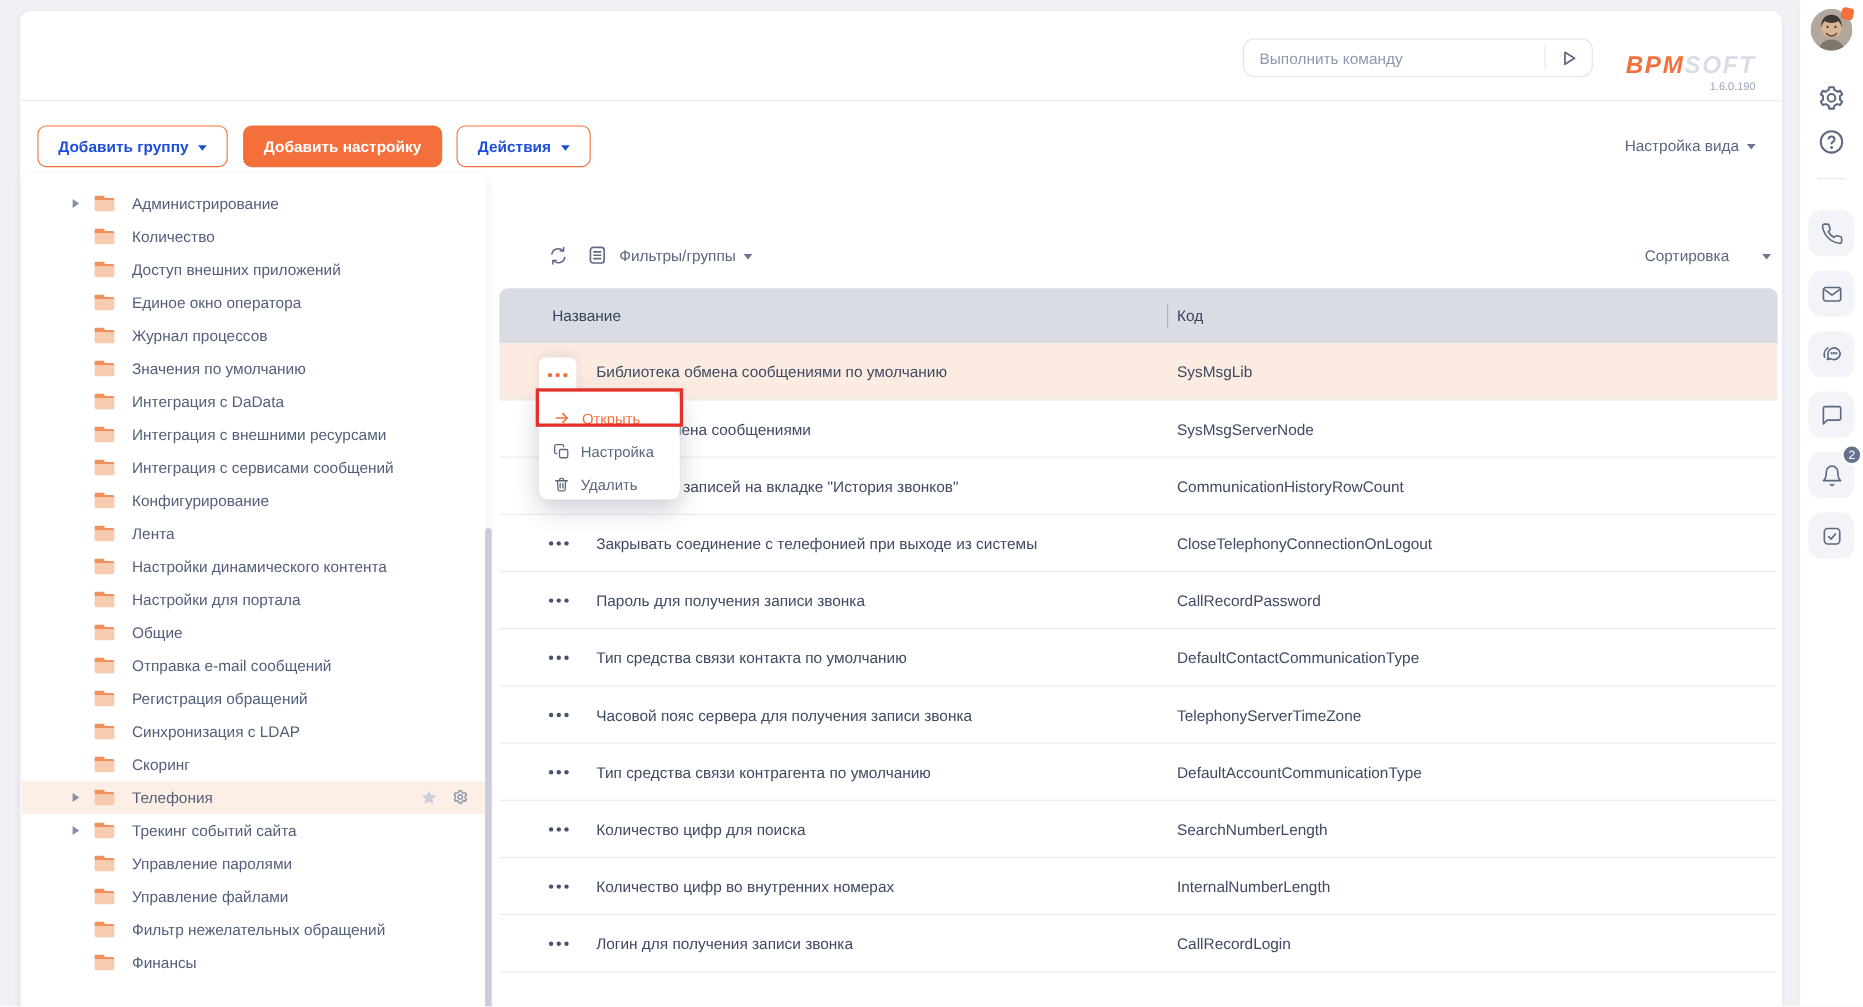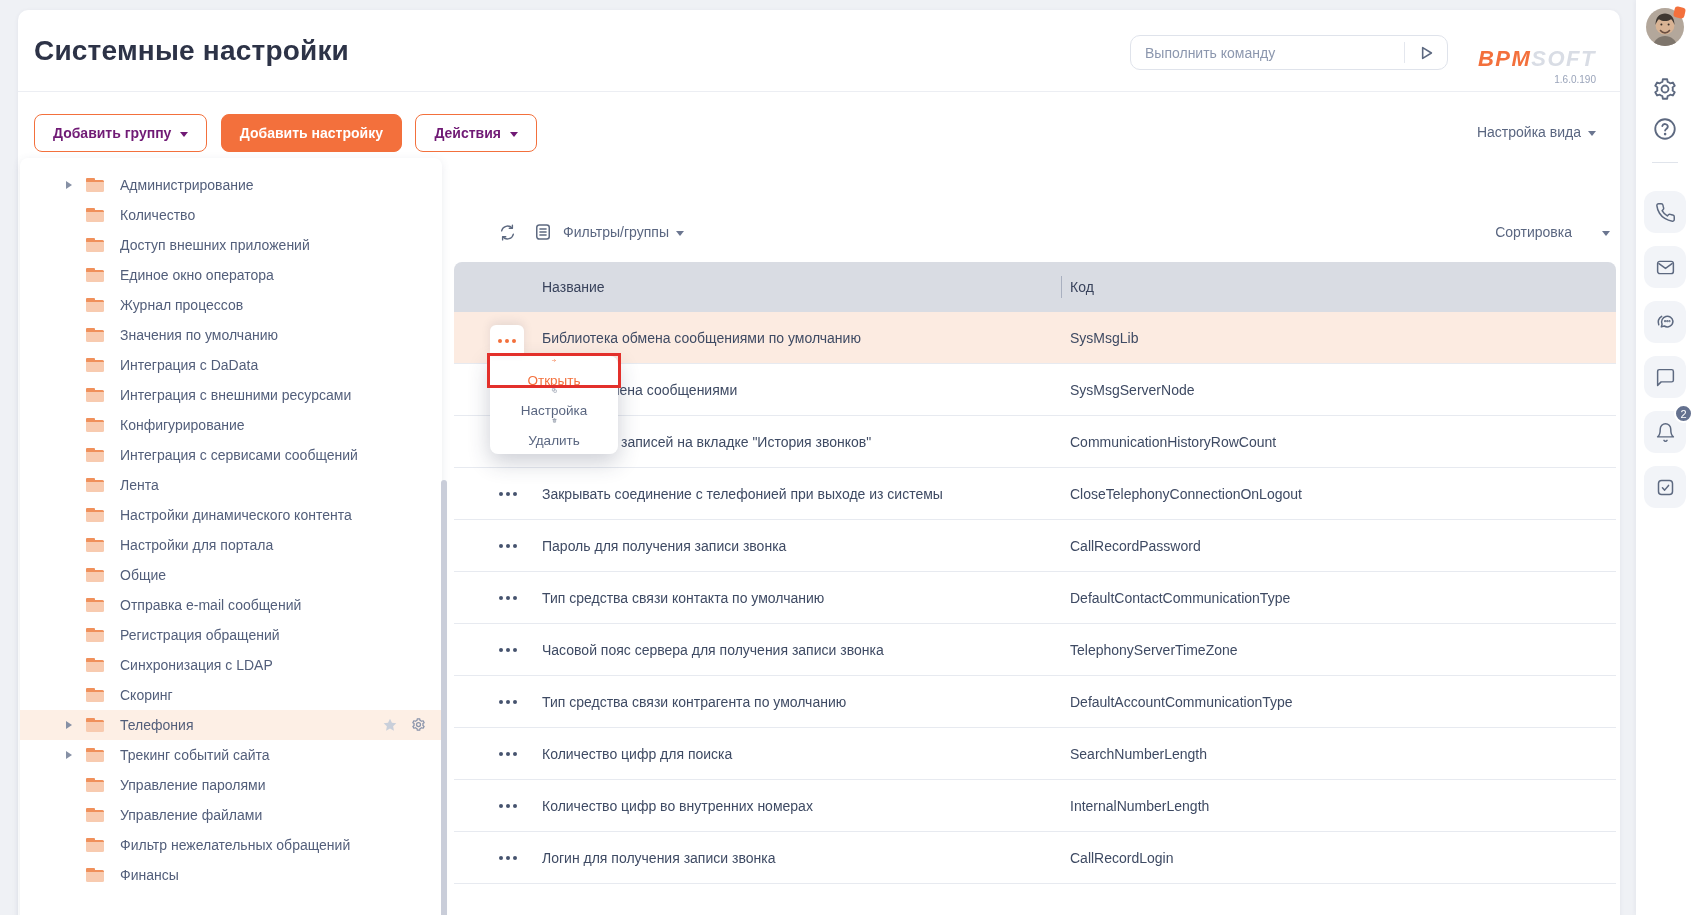--- a/index.html
+++ b/index.html
@@ -25,21 +25,21 @@
 
   .logo { position:absolute; right:24px; top:36px; font-size:22px; font-weight:700; font-style:italic;
     letter-spacing:1.5px; white-space:nowrap; }
   .logo-bpm { color:#F3703C; } .logo-soft { color:#D9DDE5;text-align:center; }
   .version { position:absolute; right:24px; top:64px; font-size:10px; color:#9AA4BA; }
 
   .actions-bar { position:relative; height:66px; padding:22px 0 0 16px; }
   .btn { height:38px; border-radius:8px; font-size:14px; font-weight:700; display:inline-flex;
     align-items:center; gap:9px; padding:0 18px; cursor:pointer; margin-right:9px;
     font-family:"Liberation Sans",sans-serif; }
-  .btn-outline { background:#fff; border:1px solid #F3703C; color:#701a75; }
+  .btn-outline { background:#fff; border:1px solid #F3703C; color:#1d4ed8; }
   .btn-solid   { background:#F3703C; border:1px solid #F3703C; color:#fff; }
   .caret { width:0; height:0; border-left:4px solid transparent; border-right:4px solid transparent;
     border-top:5px solid currentColor; margin-top:2px; }
   .view-settings { position:absolute; right:24px; top:32px; display:flex; align-items:center; gap:7px;
     color:#5A6680; font-size:14px; cursor:pointer; }
   .view-settings .caret { color:#6B7690; }
 
   
   .content { position:absolute; left:2px; top:148px; right:0; bottom:0; display:flex; }
 
@@ -64,42 +64,42 @@
   .grid-area { flex:1; margin:0 4px 0 12px; display:flex; flex-direction:column; }
   .grid-toolbar { position:relative; height:36px; margin-top:56px; display:flex; align-items:center;
     padding-left:44px; color:#5A6680; font-size:14px; }
   .grid-toolbar .icon-btn { display:flex; align-items:center; cursor:pointer; }
   .filters-label { margin-left:10px; cursor:pointer; }
   .grid-toolbar .caret { color:#6B7690; margin-left:7px; }
   .sort { position:absolute; right:6px; top:0; height:36px; display:flex; align-items:center; gap:23px; cursor:pointer; }
 
   .grid-header { height:50px; margin-top:12px; background:#D9DCE3; border-radius:8px 8px 0 0;
     position:relative; display:flex; align-items:center; color:#39435C; font-size:14px; }
-  .col-name { padding-left:88px; }
+  .col-name { padding-left:48px; }
   .col-code { position:absolute; left:616px; }
   .col-code::before { content:""; position:absolute; left:-9px; top:-3px; width:1px; height:22px; background:#A9B0C0; }
 
   .grid-rows { flex:1; background:#fff; overflow:hidden; }
   .grid-row { height:52px; position:relative; display:flex; align-items:center;
     border-bottom:1px solid #E7EAF0; font-size:14px; color:#3E4A63; }
   .grid-row.highlight { background:#FCEBE1; }
   .row-dots { position:absolute; left:40px; width:28px; display:flex; gap:3px; justify-content:center; cursor:pointer; }
   .row-dots i { width:4px; height:4px; border-radius:50%; background:#46536E; }
   .row-name { padding-left:88px; white-space:nowrap; }
   .row-code { position:absolute; left:616px; white-space:nowrap; }
 
   
   .menu-dots-box { position:absolute; left:490px; top:325px; width:34px; height:31px; background:#fff;
     border-radius:6px 6px 0 0; display:flex; align-items:center; justify-content:center; gap:3px;
     z-index:10; box-shadow:0 -3px 10px rgba(40,50,80,.10); cursor:pointer; }
   .menu-dots-box i { width:4px; height:4px; border-radius:50%; background:#F3703C; }
   .context-menu { position:absolute; left:490px; top:356px; width:128px; background:#fff;
     border-radius:0 8px 8px 8px; box-shadow:0 8px 22px rgba(40,50,80,.24); padding:2px 0 6px; z-index:9; }
-  .menu-item { height:30px; display:flex; align-items:center; gap:10px; padding:0 13px;
-    font-size:13.5px; color:#5A6680; cursor:pointer; white-space:nowrap;flex-direction:column; }
+  .menu-item { height:30px; display:flex; align-items:flex-end; gap:10px; padding:0 13px;
+    font-size:13.5px; color:#5A6680; cursor:pointer; white-space:nowrap; }
   .menu-item.accent { color:#F3703C; }
   .annotation-rect { position:absolute; left:487px; top:353px; width:134px; height:35px;
     border:3px solid #E3302B; z-index:11; pointer-events:none; }
 
   
   .right-rail { position:absolute; left:1636px; top:0; width:58px; height:100%; background:#fff;
     box-shadow:-1px 0 4px rgba(60,70,100,.06); z-index:5; display:flex; flex-direction:column; align-items:center; }
   .avatar { margin-top:8px; width:38px; height:38px; border-radius:50%; position:relative; cursor:pointer; }
   .avatar::after { content:""; position:absolute; right:-1px; top:-1px; width:11px; height:11px;
     border-radius:3px; background:#F3703C; transform:rotate(12deg); }
@@ -115,21 +115,20 @@
   svg.ic { stroke:#5D6980; fill:none; stroke-width:1.7; stroke-linecap:round; stroke-linejoin:round; }
 </style>
 </head>
 <body>
 
 <div class="page">
 
   <div class="main-card">
 
     <div class="title-bar">
-      <h1 class="page-title">Системные настройки</h1>
 
       <div class="command-pill">
         <input class="command-input" placeholder="Выполнить команду" style="">
         <span class="command-divider"></span>
         <span class="command-run">
           <svg class="ic" width="20" height="20" viewBox="0 0 24 24" style="stroke-width:1.9">
               <path d="M8 5.5v13l10.5-6.5z"></path>
             </svg>
         </span>
       </div>
@@ -231,30 +230,30 @@
             </span>
     <span class="tree-label">Интеграция с внешними ресурсами</span>
 
   </div>
           <div class="tree-item">
 
     <span class="folder">
               <span class="folder-tab"></span>
               <span class="folder-body"></span>
             </span>
+    <span class="tree-label">Интеграция с сервисами сообщений</span>
+
+  </div>
+          <div class="tree-item">
+
+    <span class="folder">
+              <span class="folder-tab"></span>
+              <span class="folder-body"></span>
+            </span>
     <span class="tree-label">Конфигурирование</span>
-
-  </div>
-          <div class="tree-item">
-
-    <span class="folder">
-              <span class="folder-tab"></span>
-              <span class="folder-body"></span>
-            </span>
-    <span class="tree-label">Интеграция с сервисами сообщений</span>
 
   </div>
           <div class="tree-item">
 
     <span class="folder">
               <span class="folder-tab"></span>
               <span class="folder-body"></span>
             </span>
     <span class="tree-label">Лента</span>
 

